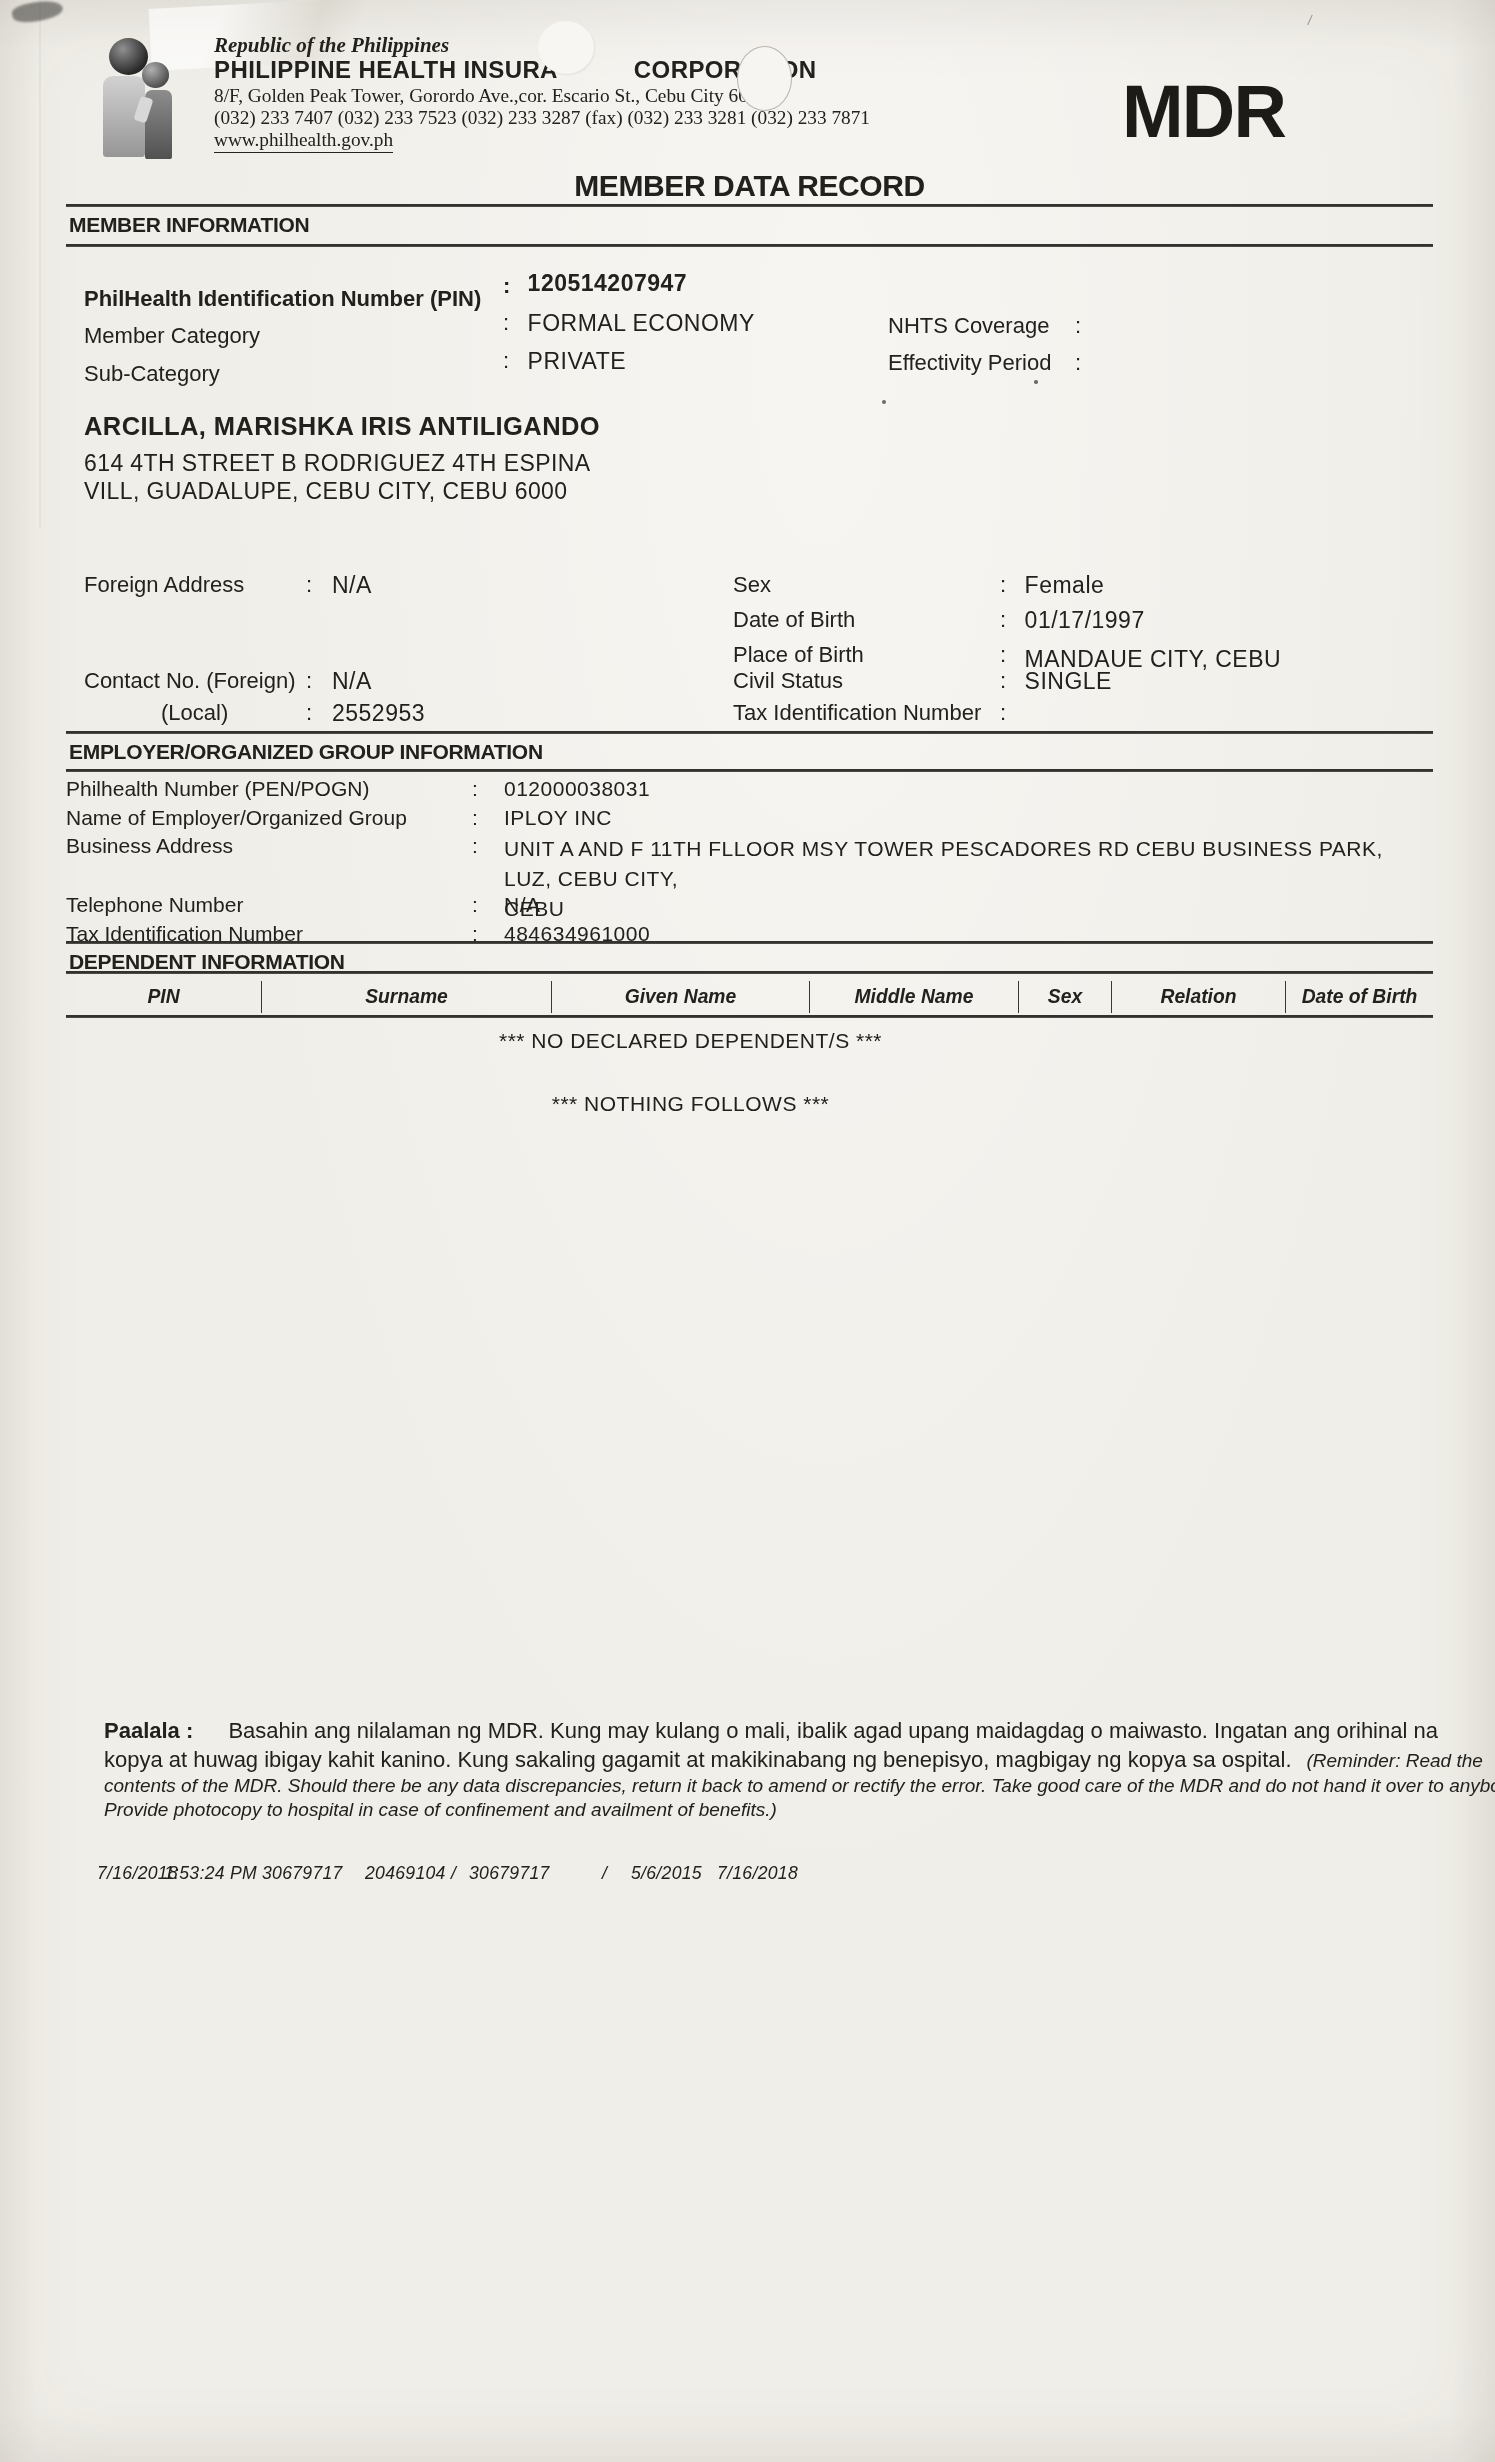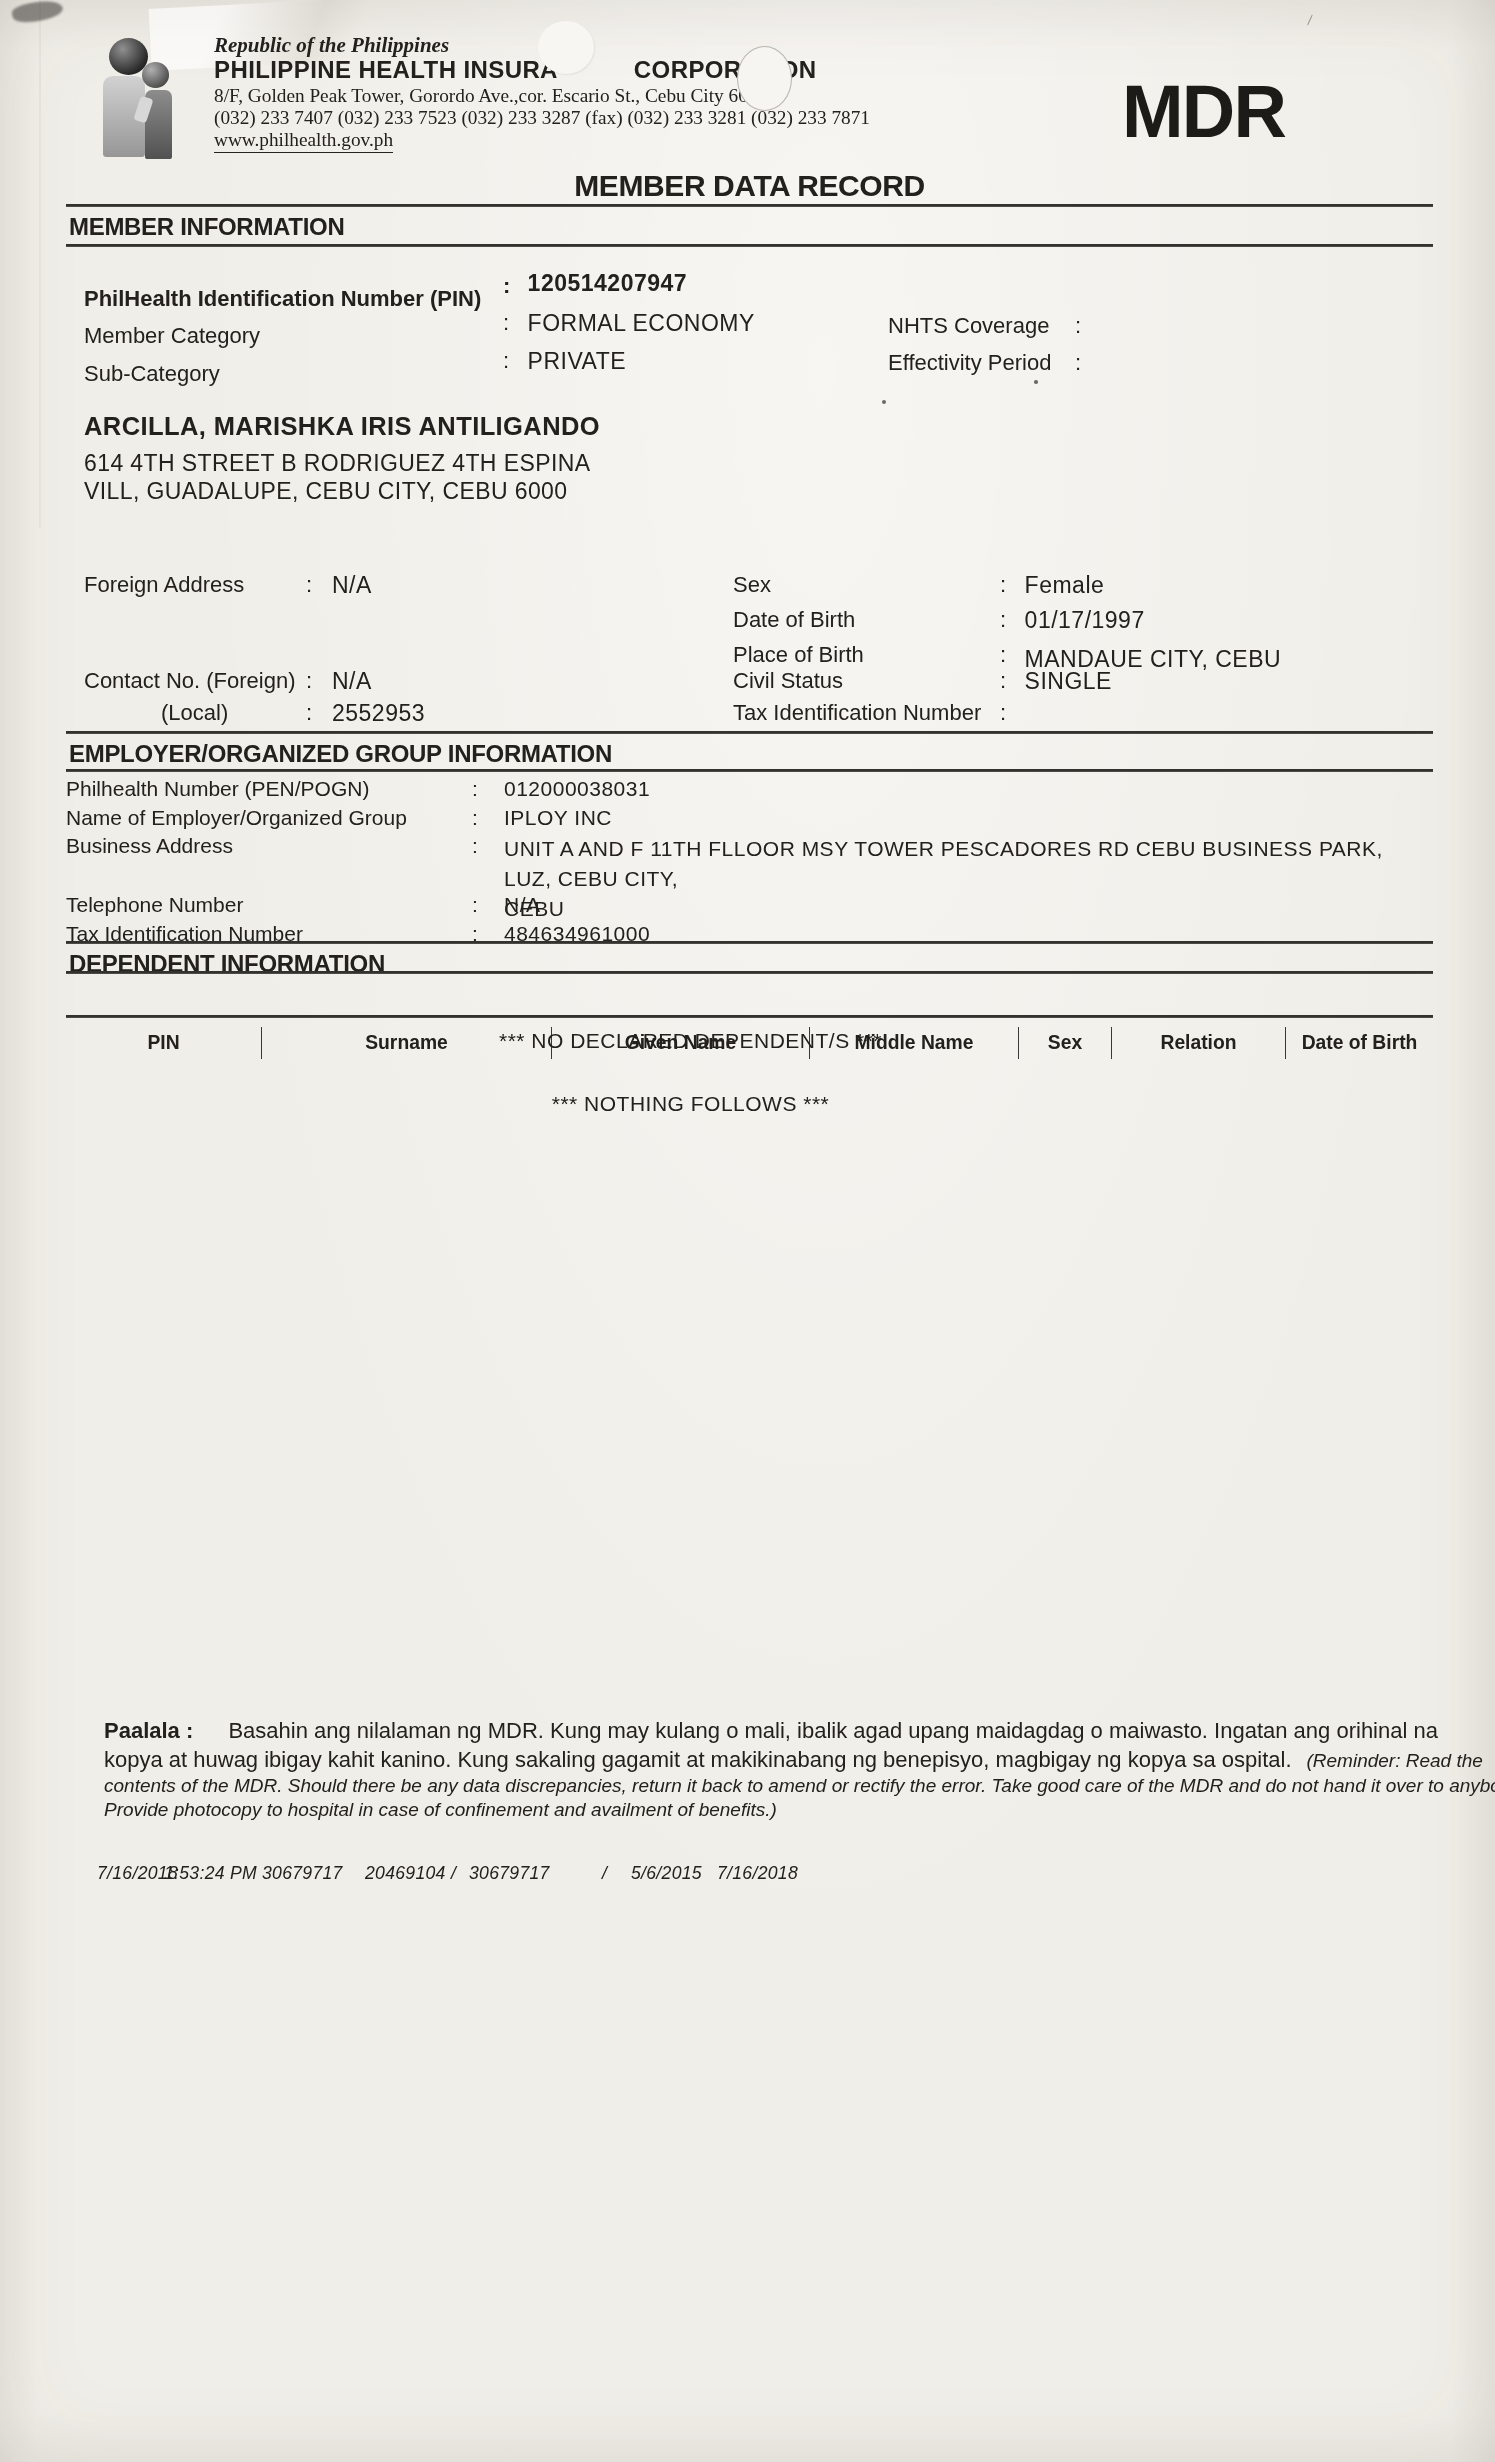--- a/index.html
+++ b/index.html
@@ -53,21 +53,21 @@
     background:#f6f5f1; border:0.9px solid rgba(110,105,95,0.45); z-index:5; }
 
   .mdr { left:1122px; top:69px; font-size:74px; font-weight:bold; letter-spacing:-1.8px; color:#1d1b18; }
 
   .doc-title { left:66px; top:169px; width:1367px; text-align:center;
     font-size:30px; font-weight:bold; letter-spacing:-0.4px; }
 
   .rule { left:66px; width:1367px; height:2.6px;
     border-top:2.6px solid #34322e; border-bottom:0.9px solid #4c4a45; }
 
-  .sect { left:69px; font-size:24px; font-weight:bold; letter-spacing:-0.3px; }
+  .sect { left:69px; font-size:21px; font-weight:bold; letter-spacing:-0.3px; }
 
   .row { display:flex; align-items:flex-start; }
   .row .lab { flex:none; font-size:22px; }
   .row .c   { flex:none; font-size:22px; }
   .row .val { font-size:23px; letter-spacing:0.5px; }
 
   .mi-row  { left:84px;  } .mi-row .lab { width:419px;margin-top:13px; } .mi-row .c { width:24.6px; }
   .nh-row  { left:888px;} .nh-row .lab { width:187px; } .nh-row .c { width:23px; }
   .fa-row  { left:84px;  } .fa-row .lab { width:222px; } .fa-row .c { width:26px; }
   .rt-row  { left:733px; } .rt-row .lab { width:267px; } .rt-row .c { width:24.6px; }
@@ -77,21 +77,21 @@
   .pin-val { font-size:26px; font-weight:bold; letter-spacing:2.6px; margin-top:-2.6px; }
   .pob-val { font-size:17.6px; letter-spacing:0.4px; padding-top:4.4px; }
   .local-lab { padding-left:77px; }
   .bus-val { white-space:normal; width:893px; font-size:19.3px; line-height:30px; letter-spacing:0.2px; }
   .num-val { letter-spacing:1.1px; }
 
   .m-name { left:84px; top:412px; font-size:25.5px; font-weight:bold; letter-spacing:0.4px; }
   .m-addr { left:84px; font-size:23px; letter-spacing:0.4px; }
 
   
-  .dep-head { left:66px; top:1027px; width:1367px; height:32px; display:flex; }
+  .dep-head { left:66px; top:981px; width:1367px; height:32px; display:flex;font-style:italic; }
   .dep-head .cell { display:flex; align-items:center; justify-content:center;
     font-size:19.3px; font-weight:bold; height:100%; }
   .dep-head .cell + .cell { border-left:1.8px solid #3a3834; }
   .ctr-note { left:66px; width:1249px; text-align:center; font-size:21px; letter-spacing:0.5px; }
 
   
   .sig { left:923px; top:1484px; width:334px; text-align:center; }
   .sig .nm { font-size:24.6px; font-weight:bold; letter-spacing:0.3px; }
   .sig .pos { font-size:23px; margin-top:9.7px; }
   .sig .off { font-size:20px; margin-top:8px; }

